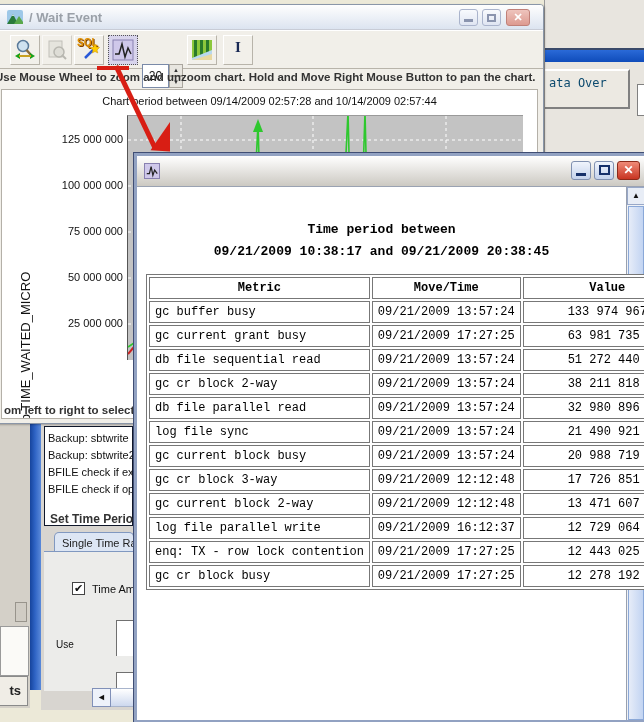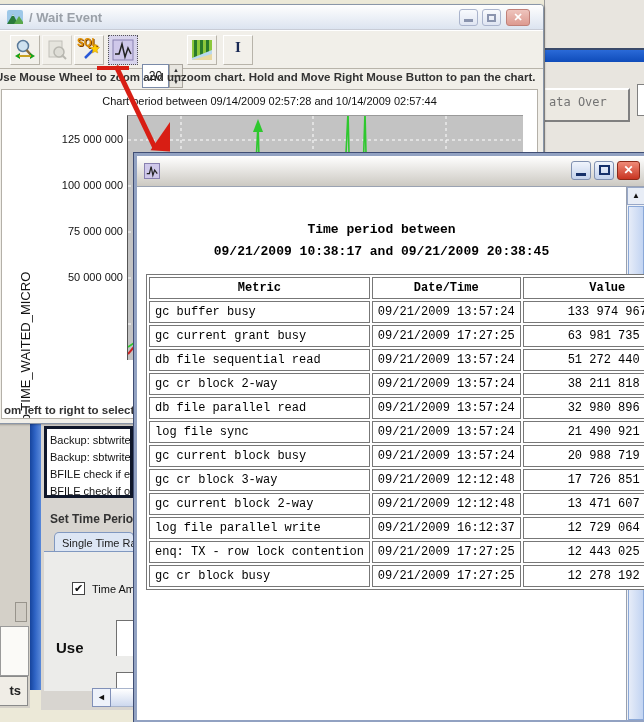--- a/index.html
+++ b/index.html
@@ -5,38 +5,38 @@
   * { box-sizing: border-box; margin: 0; padding: 0; }
   html,body { width:644px; height:722px; }
   body { font-family: "Liberation Sans", sans-serif; background:#ece9d8; }
   .screen { position:relative; width:644px; height:722px; overflow:hidden; background:#ece9d8; }
   .abs { position:absolute; }
 
   
   .right-panel { left:544px; top:0; width:100px; height:152px; background:#e8e5df; border-left:1px solid #9a9a9a; z-index:1; }
   .right-panel .darkline { left:0; top:48px; width:100px; height:2px; background:#3a4a6a; }
   .right-panel .bluebar { left:0; top:50px; width:100px; height:12px; background:linear-gradient(#2a6ad8,#0f4cba); }
-  .btn-cut { left:545px; top:88px; width:85px; height:34px; background:#ece9e2; border-top:2px solid #fff; border-right:2px solid #808080; border-bottom:2px solid #808080; font-size:12px; color:#737373; line-height:24px; padding-left:4px; z-index:1; font-family:"DejaVu Sans Mono", monospace;}
+  .btn-cut { left:545px; top:69px; width:85px; height:40px; background:#ece9e2; border-top:2px solid #fff; border-right:2px solid #808080; border-bottom:2px solid #808080; font-size:12px; color:#0c4a6e; line-height:24px; padding-left:4px; z-index:1; font-family:"DejaVu Sans Mono", monospace;}
   .white-box { left:637px; top:84px; width:14px; height:32px; background:#fff; border:1px solid #808080; z-index:1; }
 
   
   .far-left { left:0; top:424px; width:30px; height:284px; background:#d4d0c8; z-index:1; }
   .mini-scroll { left:15px; top:602px; width:12px; height:20px; background:#d0ccc4; border:1px solid #98948c; z-index:2; }
   .left-white { left:0; top:626px; width:29px; height:50px; background:#fbfaf7; border:1px solid #9a9a9a; z-index:2; }
   .ts-btn { left:-8px; top:676px; width:36px; height:30px; background:#f0ede6; border:1px solid #8a8a8a; font-weight:bold; font-size:13px; color:#222; text-align:right; padding:6px 6px 0 0; z-index:2; }
   .blue-stripe { left:30px; top:424px; width:11px; height:266px; background:linear-gradient(90deg,#16449c 0%,#2e63c4 45%,#5b8ada 100%); z-index:2; }
   .left-panel-bg { left:41px; top:424px; width:92px; height:286px; background:#d8d5d0; z-index:1; }
-  .listbox { left:44px; top:426px; width:89px; height:72px; background:#fff; border:3px solid #0f172a; z-index:2; overflow:hidden; padding:3px 13px 0 3px; }
+  .listbox { left:44px; top:426px; width:89px; height:100px; background:#fff; border:1px solid #0f172a; z-index:2; overflow:hidden; padding:3px 13px 0 3px; }
   .listbox div { font-size:11px; color:#111; line-height:17px; white-space:nowrap; }
   .stp-label { left:50px; top:512px; font-size:12px; font-weight:bold; color:#333; z-index:2; white-space:nowrap; }
   .tab { left:54px; top:532px; width:80px; height:20px; background:#dde6f4; border:1px solid #8098c0; border-bottom:none; border-radius:5px 5px 0 0; font-size:11px; color:#222; padding:4px 0 0 7px; white-space:nowrap; overflow:hidden; z-index:2; }
   .tab-panel { left:44px; top:551px; width:89px; height:140px; background:#ececea; border-top:1px solid #8098c0; z-index:2; }
   .checkbox { left:72px; top:582px; width:13px; height:13px; background:#fff; border:1px solid #444; font-size:11px; line-height:11px; color:#111; text-align:center; z-index:3; }
   .cb-label { left:92px; top:583px; font-size:11px; color:#111; z-index:3; white-space:nowrap; }
-  .use-label { left:56px; top:639px; font-size:15px; color:#111; z-index:3;font-weight:bold; }
+  .use-label { left:56px; top:639px; font-size:10px; color:#111; z-index:3; }
   .field1 { left:116px; top:620px; width:17px; height:36px; background:#fff; border-top:1px solid #707070; border-left:1px solid #707070; z-index:3; }
   .field2 { left:116px; top:672px; width:17px; height:16px; background:#fff; border-top:1px solid #707070; border-left:1px solid #707070; z-index:3; }
   .hscroll-btn { left:92px; top:688px; width:19px; height:19px; background:#eef2fa; border:1px solid #8090b8; font-size:9px; line-height:17px; text-align:center; color:#111; z-index:3; }
   .hscroll-track { left:111px; top:688px; width:24px; height:19px; background:linear-gradient(#ffffff,#cdd8ee); border:1px solid #a8b4cc; border-left:none; z-index:3; }
 
   
   .chart-win { left:-8px; top:4px; width:552px; height:420px; background:#f1efe9; border:1px solid #8a96a8; border-radius:4px 4px 0 0; z-index:10; box-shadow:1px 1px 2px rgba(0,0,0,.25); }
   .cw-titlebar { left:0; top:0; width:100%; height:25px; background:linear-gradient(#fefefe,#dce4f0); border-radius:3px 3px 0 0; border-bottom:1px solid #c8ccd6; }
   .cw-title { left:36px; top:5px; font-size:13px; font-weight:bold; color:#9aa0a8; white-space:nowrap; }
   .cw-icon { left:14px; top:5px; width:16px; height:14px; }
@@ -199,20 +199,21 @@
     <div class="abs cw-help">Use Mouse Wheel to zoom and unzoom chart. Hold and Move Right Mouse Button to pan the chart.</div>
 
     <div class="abs cw-content">
       <div class="chart-title">Chart period between 09/14/2009 02:57:28 and 10/14/2009 02:57:44</div>
       <div class="y-title">Top TIME_WAITED_MICRO</div>
       <div class="y-ticks">
           <div>125 000 000</div>
           <div>100 000 000</div>
           <div>75 000 000</div>
           <div>50 000 000</div>
+          <div>25 000 000</div>
         </div>
       <div class="plot">
         <svg width="396" height="245" viewBox="0 0 396 245">
           <g stroke="#ffffff" stroke-width="1" stroke-dasharray="3,3">
             <line x1="0" y1="24" x2="396" y2="24"></line>
               <line x1="0" y1="70" x2="396" y2="70"></line>
             <line x1="0" y1="116" x2="396" y2="116"></line>
               <line x1="0" y1="162" x2="396" y2="162"></line>
             <line x1="0" y1="208" x2="396" y2="208"></line>
             <line x1="53" y1="0" x2="53" y2="245"></line>
@@ -263,21 +264,21 @@
         </div>
         <div class="rw-text">
           <div class="rw-header">
             <div>Time period between</div>
             <div>09/21/2009 10:38:17 and 09/21/2009 20:38:45</div>
           </div>
           <table class="report-table">
             <thead>
               <tr>
                   <th>Metric</th>
-                  <th>Date/Time</th>
+                  <th>Move/Time</th>
                   <th>Value</th>
                 </tr>
             </thead>
             <tbody>
                 <tr>
                   <td>gc buffer busy</td>
                   <td>09/21/2009 13:57:24</td>
                   <td>133 974 967</td>
                 </tr>
                 <tr>

